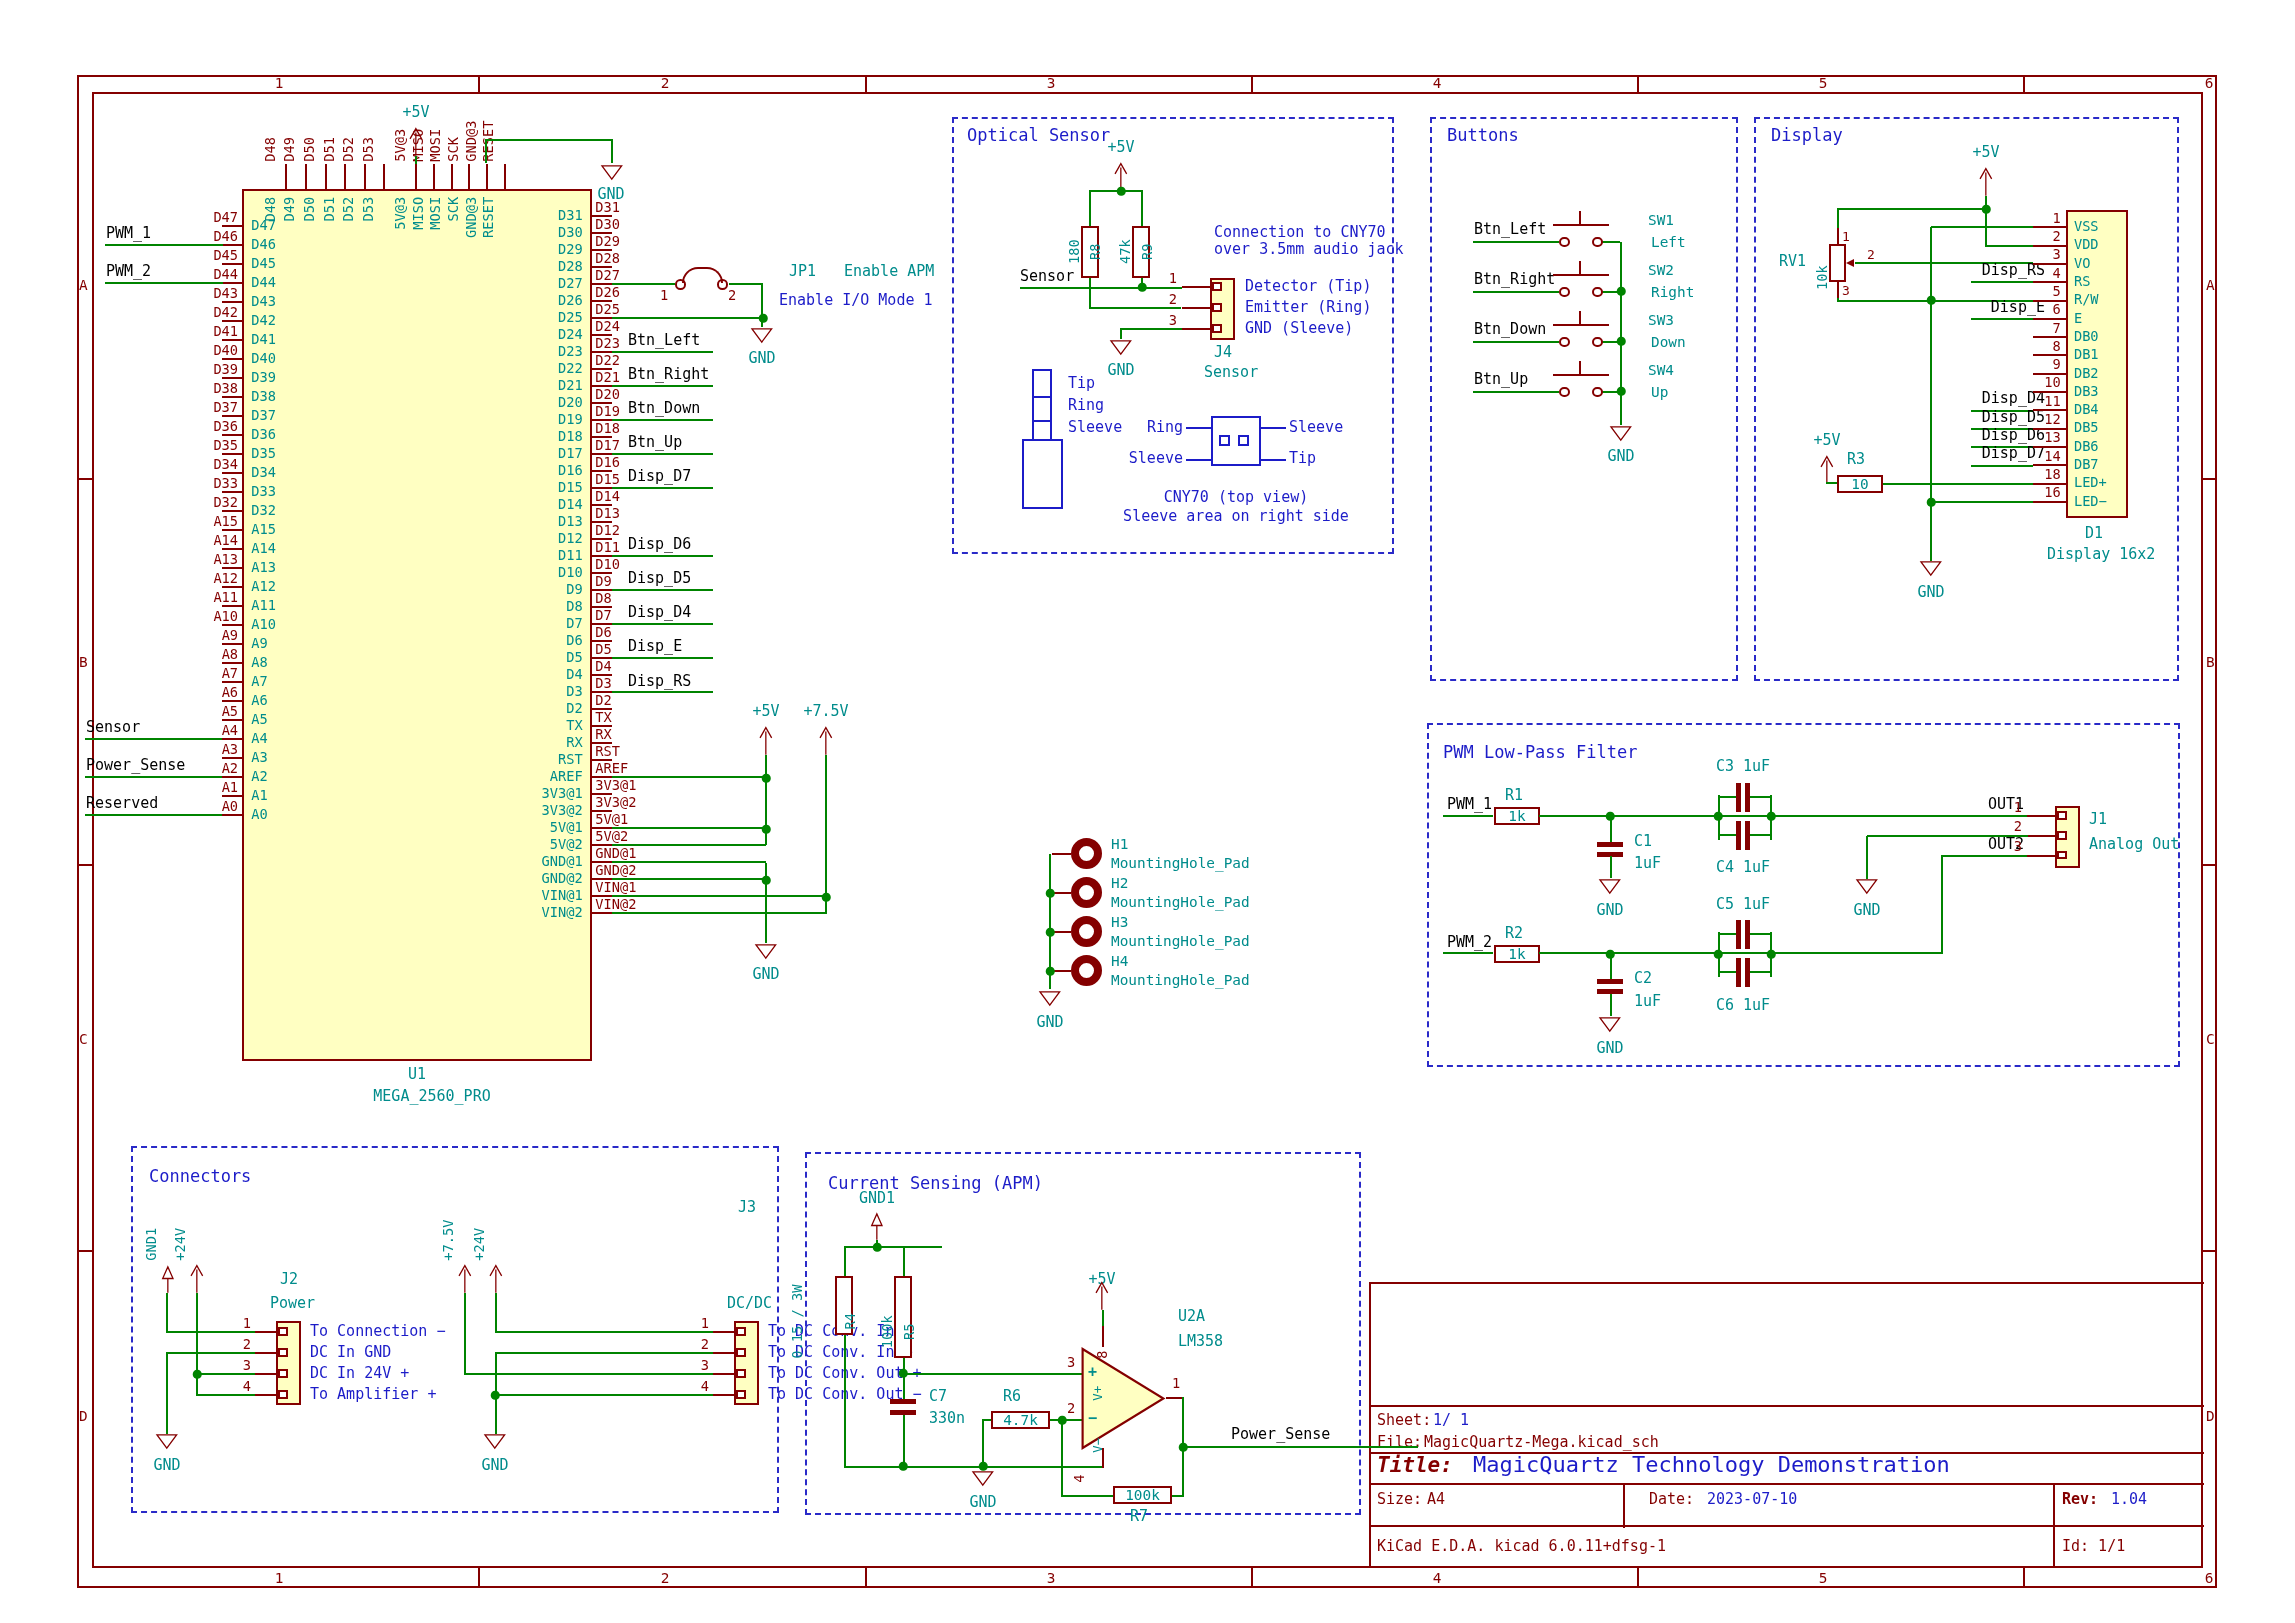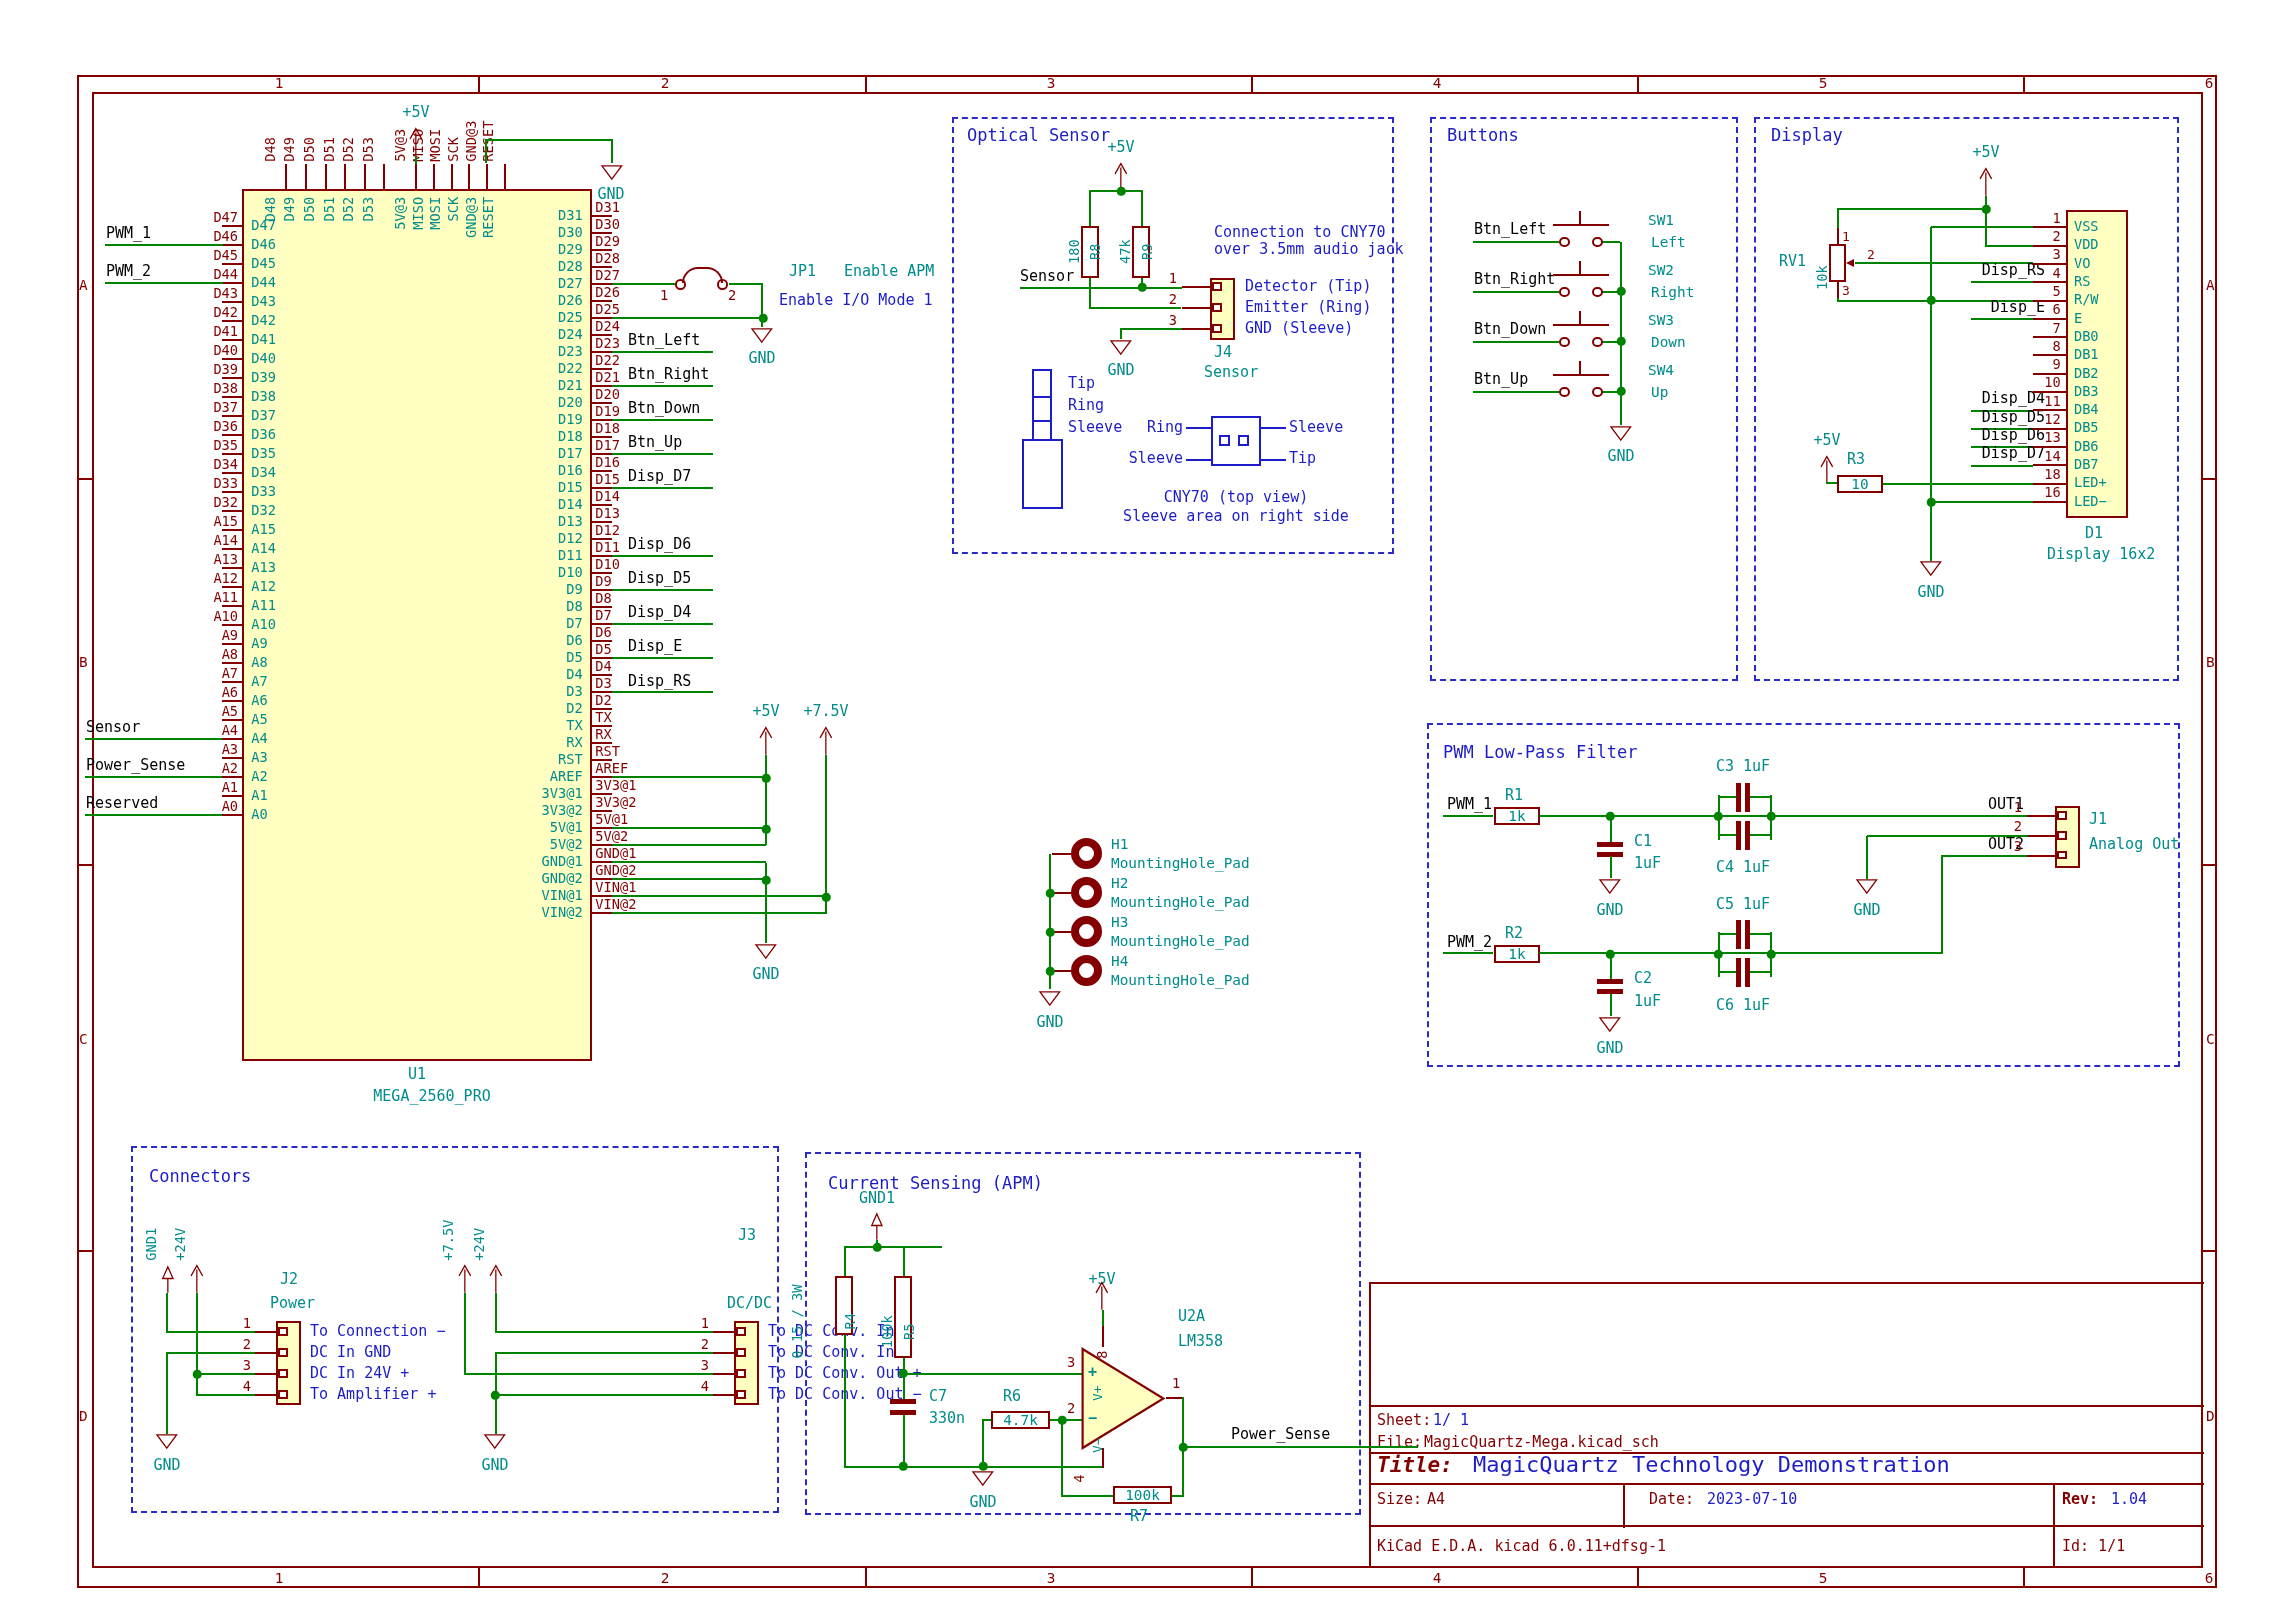--- a/index.html
+++ b/index.html
@@ -1240,21 +1240,21 @@
         <span class="num">3</span>
         <span class="desc">To DC Conv. Out +</span>
       </div>
         <div class="jp j3row" style="--i: 3;">
         <span class="stub"></span>
         <span class="sq"></span>
         <span class="num">4</span>
         <span class="desc">To DC Conv. Out −</span>
       </div>
       </div>
-    <span class="t tl" style="left:738px;top:1228px">J3</span>
+    <span class="t tl" style="left:738px;top:1200px">J3</span>
     <span class="t tl" style="left:727px;top:1296px">DC/DC</span>
   </div>
 
   <div>
     <div class="dash" style="left:805px;top:1152px;width:556px;height:363px"></div>
     <span class="t bl f26" style="left:828px;top:1176px">Current Sensing (APM)</span>
     <span class="t tl ctr" style="left:877px;top:1191px">GND1</span>
     <svg class="sym" style="left:869px;top:1210px;width:15.7px;height:31px" viewBox="0 0 24 48" width="15.7" height="31">
         <use href="#s-flag"></use>
       </svg>

